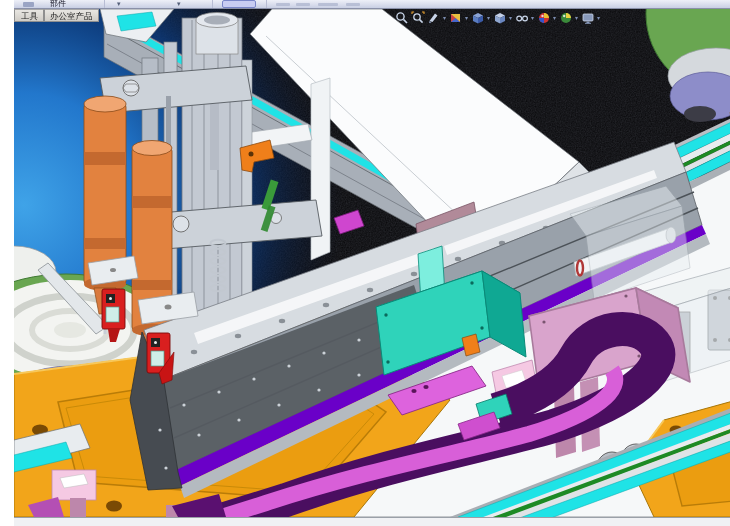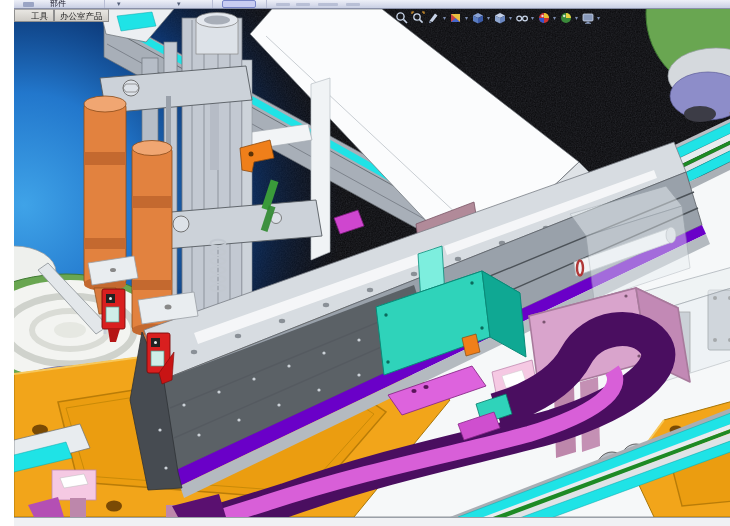--- a/index.html
+++ b/index.html
@@ -13,21 +13,21 @@
   .rb-icon{position:absolute;left:9px;top:2px;width:11px;height:5px;background:#9aa4c4;border-radius:1px;}
   .rb-sep{position:absolute;top:0;width:1px;height:8px;background:#b8bdd4;}
   .rb-ghost{position:absolute;top:3px;height:3px;background:#aab2cc;border-radius:1px;opacity:.7;}
   .rb-highlight{position:absolute;left:208px;top:0;width:34px;height:8px;background:#c9cdf2;
     border:1px solid #7a86c8;border-radius:2px;box-sizing:border-box;}
   
   .tabs{position:absolute;left:0;top:9px;display:flex;z-index:30;}
   .tab{height:13px;line-height:12px;font-size:8.5px;color:#222;padding:0 5px;
     background:linear-gradient(#e8e6e2,#cfccc6);border:1px solid #8f8f8f;border-top:1px solid #a8a8a8;
     box-sizing:border-box;white-space:nowrap;overflow:hidden;}
-  .tab.cut{width:40px;padding-left:0;direction:rtl;}
+  .tab.cut{width:30px;padding-left:0;direction:rtl;}
   
   .headsup{position:absolute;left:381px;top:11px;display:flex;align-items:center;gap:2px;z-index:25;}
   .hicon{width:14px;height:14px;display:inline-block;}
   .hcaret{font-size:6px;color:#7c8cb0;line-height:14px;margin:0 1px 0 0;}
   
   .viewport{position:absolute;left:0;top:0;z-index:10;}
   .statusbar{position:absolute;left:0;bottom:0;width:730px;height:9px;background:#f0f1f4;
     border-top:1px solid #9aa0a8;box-sizing:border-box;z-index:30;}
   .thin{stroke:#6a7076;stroke-width:.7;}
 </style>

